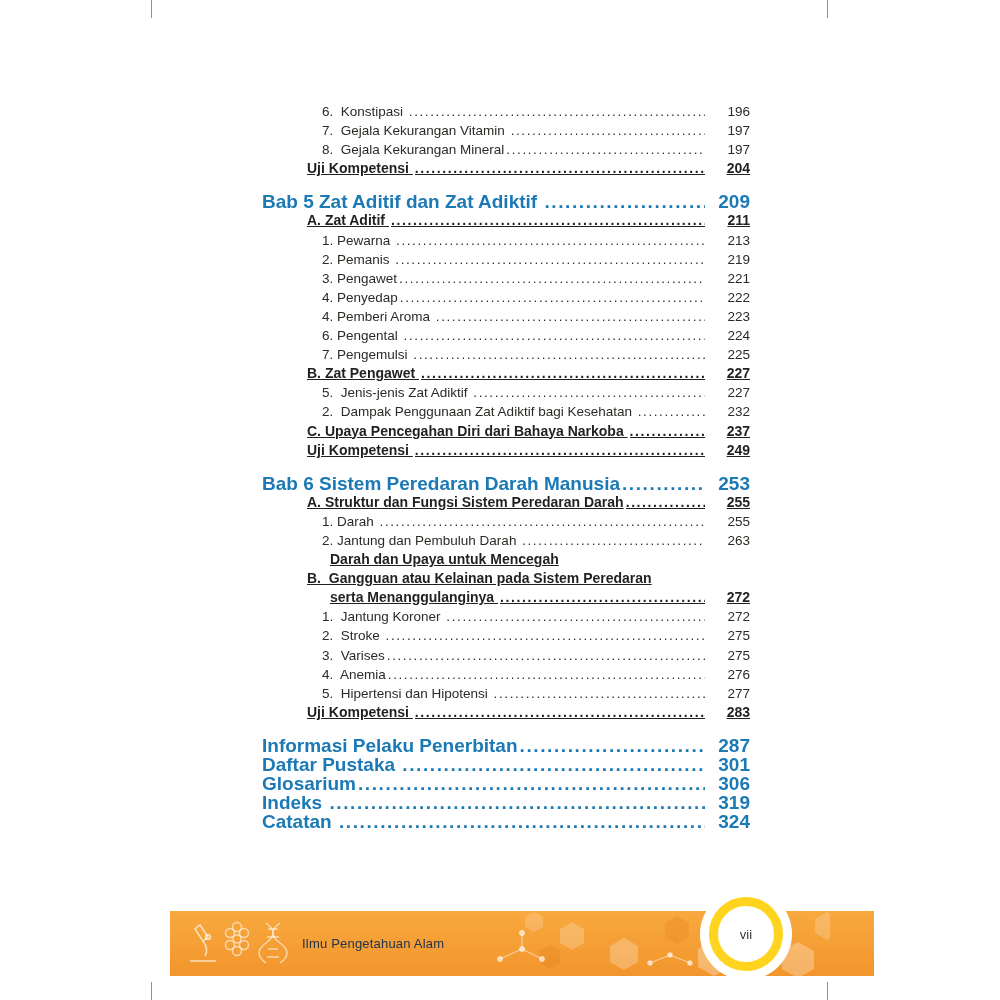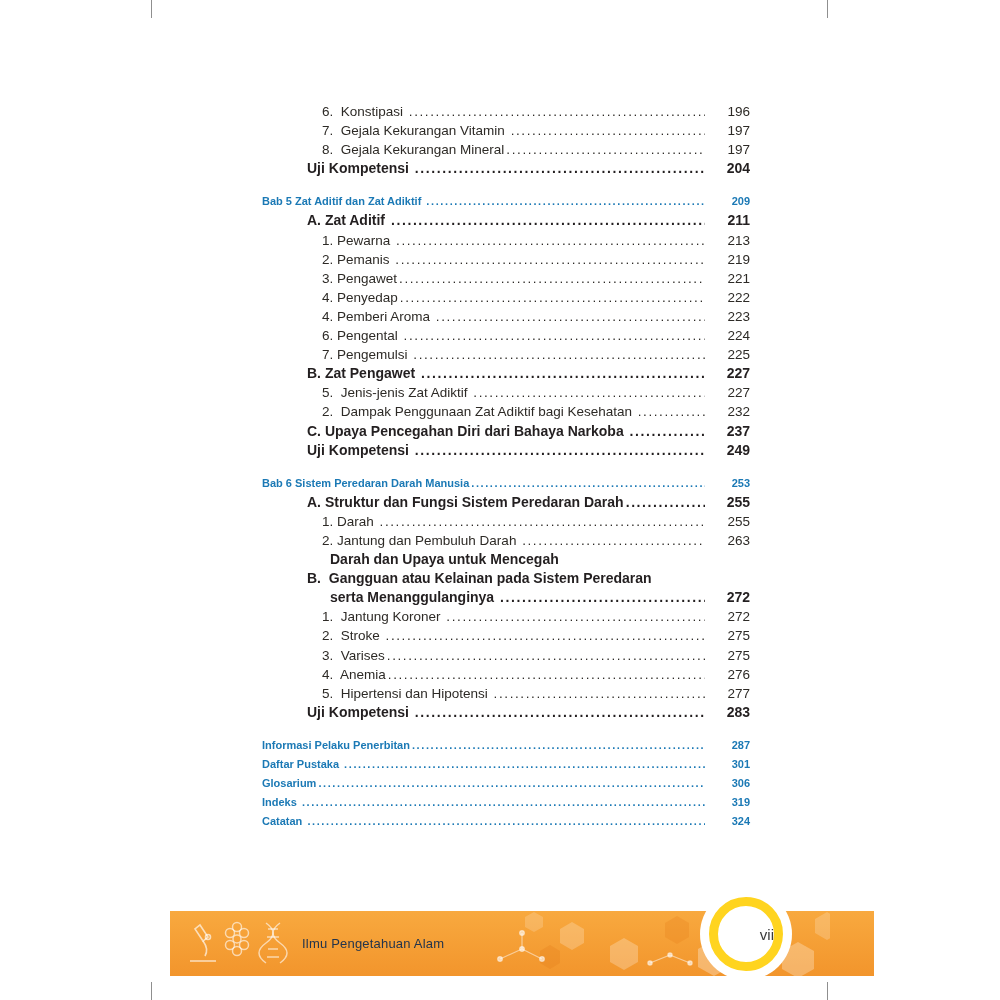--- a/index.html
+++ b/index.html
@@ -19,47 +19,47 @@
 
   
   .toc{position:absolute;left:262px;top:102px;width:488px;}
   .row{display:flex;align-items:baseline;line-height:19.1px;font-size:13.5px;color:#2d2a26;}
   .row.gap{margin-top:14px;}
   .row .label{white-space:pre;flex:none;}
   .row .leader{flex:1;overflow:hidden;white-space:nowrap;margin:0 3px 0 2px;letter-spacing:1.6px;}
   .row .leader::after{content:"..................................................................................................................................................................";}
   .row .pg{width:42px;text-align:right;flex:none;}
   .row.lvl0{padding-left:0;}
-  .row.lvl1{padding-left:45px;}
+  .row.lvl1{padding-left:45px;text-decoration:underline;}
   .row.lvl2{padding-left:60px;}
   .row.hang{padding-left:68px;}
   .row.bold{font-weight:bold;color:#231f20;font-size:14px;}
-  .row.chapter{font-weight:bold;color:#1b79b5;font-size:11px;}
+  .row.chapter{font-weight:bold;color:#1b79b5;font-size:19px;}
   .row.normal{color:#2d2a26;}
 
   
   .footer{
     position:absolute;left:170px;top:911px;width:704px;height:65px;
     background:linear-gradient(180deg,#f8a93f 0%,#f2952c 100%);
   }
   .footer-deco{position:absolute;left:0;top:0;width:660px;height:65px;}
   .footer-label{
     position:absolute;left:132px;top:0;height:65px;display:flex;align-items:center;
     font-size:13px;color:#23344c;letter-spacing:.2px;
   }
 
   
   .page-badge{
     position:absolute;left:700px;top:888px;width:92px;height:92px;border-radius:50%;
     background:#ffffff;display:flex;align-items:center;justify-content:center;z-index:5;
   }
   .page-badge .ring{
     width:56px;height:56px;border:9px solid #ffd41f;border-radius:50%;background:#ffffff;
-    display:flex;align-items:center;justify-content:flex-end;
-    font-size:15px;color:#3a3a3a;
+    display:flex;align-items:center;justify-content:center;
+    font-size:13px;color:#3a3a3a;
   }
 </style>
 </head>
 <body>
 
 <div class="sheet">
 
   <div class="mark tl"></div>
   <div class="mark tr"></div>
   <div class="mark bl"></div>

